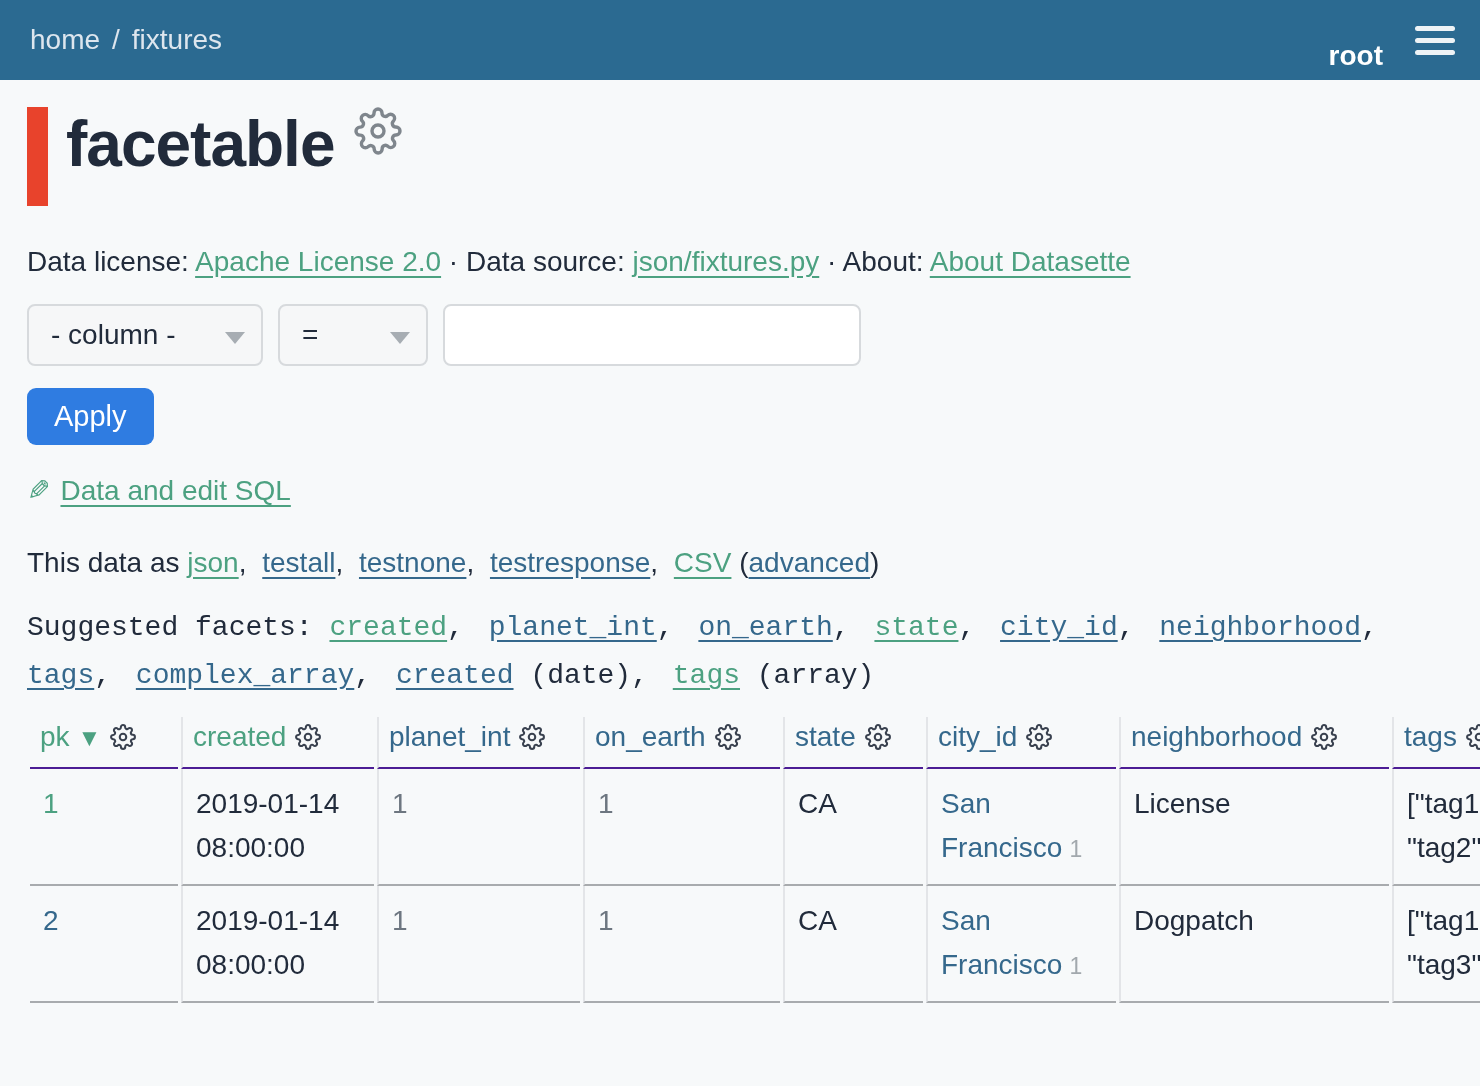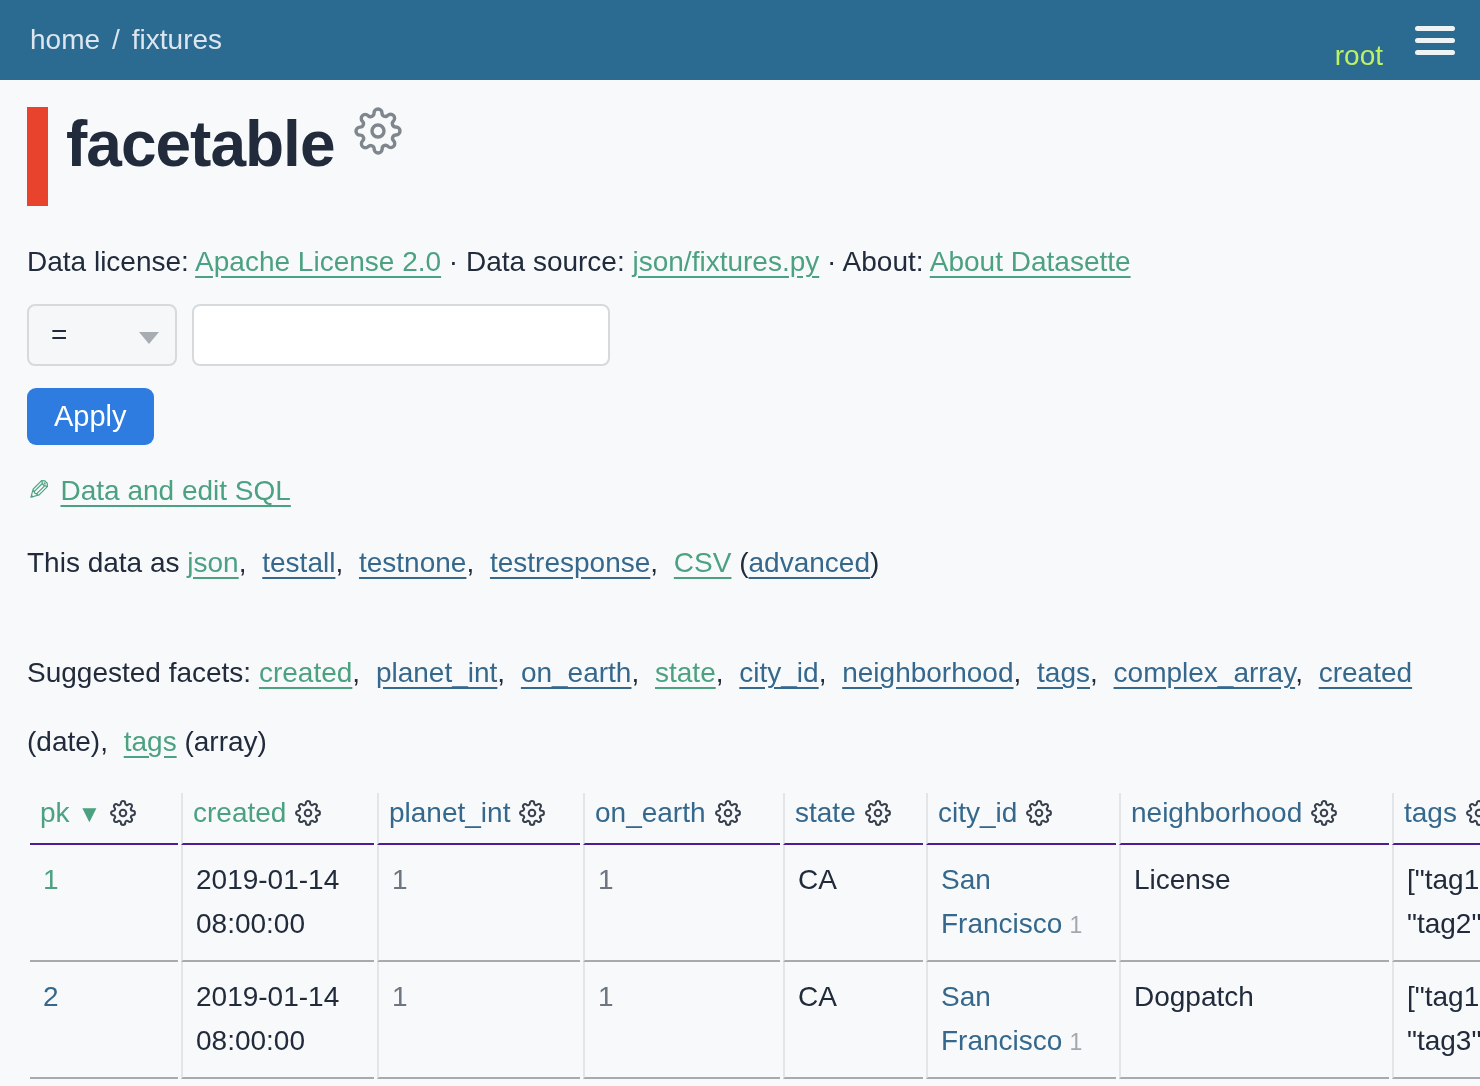--- a/index.html
+++ b/index.html
@@ -20,21 +20,21 @@
   .lnk-blue{color:var(--link-blue);text-decoration:underline;text-underline-offset:5px;}
 
   
   .topbar{
     height:80px;background:var(--header-bg);display:flex;
     align-items:center;justify-content:space-between;padding:0 25px 0 30px;
   }
   .crumbs{color:#dde6ee;display:flex;gap:12px;align-items:center;}
   .crumbs a{color:#dde6ee;text-decoration:none;}
   .topbar-right{display:flex;align-items:center;gap:32px;}
-  .user{color:#bef264;font-weight:400;text-decoration:none;margin-top:31px;}
+  .user{color:#ffffff;font-weight:700;text-decoration:none;margin-top:31px;}
   .burger{display:flex;flex-direction:column;gap:7px;cursor:pointer;padding:4px 0;}
   .burger i{display:block;width:40px;height:5px;background:#eef3f6;border-radius:3px;}
 
   main{padding:0 27px;}
 
   
   .title-row{margin-top:27px;display:flex;align-items:flex-start;}
   .title-bar{width:21px;height:99px;background:var(--title-accent);margin-right:18px;flex:none;}
   h1{font-size:64px;font-weight:700;color:var(--text-dark);letter-spacing:-1px;}
   .title-gear{color:#7f868d;margin-left:20px;display:inline-flex;cursor:pointer;}
@@ -61,21 +61,21 @@
     background:#ffffff;font:inherit;padding:0 18px;color:var(--text-dark);outline:none;
   }
   .apply-btn{
     margin-top:22px;background:var(--apply-bg);color:#fff;border:none;border-radius:9px;
     font:inherit;font-size:29px;padding:12px 27px;cursor:pointer;
   }
   .sql-row{margin-top:29px;}
   .pencil{color:var(--link-green);display:inline-block;transform:scaleX(-1);margin-right:10px;text-decoration:none;}
 
   .export-row{margin-top:36px;line-height:40px;}
-  .facets-row{margin-top:55px;line-height:69px;max-width:1430px;}
+  .facets-row{margin-top:21px;line-height:48px;max-width:1430px;font-family:Liberation Mono, monospace;}
   .sep{margin-right:8px;}
 
   
   table{
     margin-top:17px;border-collapse:separate;border-spacing:3px 0;
     table-layout:fixed;width:1541px;
   }
   th{
     font-weight:400;text-align:left;padding:4px 10px 10px 10px;
     border-bottom:2px solid #4c1d95;white-space:nowrap;
@@ -130,20 +130,24 @@
     <span>·</span>
     <span>Data source:</span>
     <a class="lnk-green">json/fixtures.py</a>
     <span>·</span>
     <span>About:</span>
     <a class="lnk-green">About Datasette</a>
   </p>
 
 
   <div class="filter-row">
+    <div class="sel sel-col">
+      <span>- column -</span>
+      <span class="tri"></span>
+    </div>
     <div class="sel sel-op">
       <span>=</span>
       <span class="tri"></span>
     </div>
     <input class="txt-input" type="text" value="" style="">
   </div>
 
   <button class="apply-btn">Apply</button>
 
   <p class="sql-row"><span class="pencil">✎</span><a class="lnk-green">Data and edit SQL</a></p>

